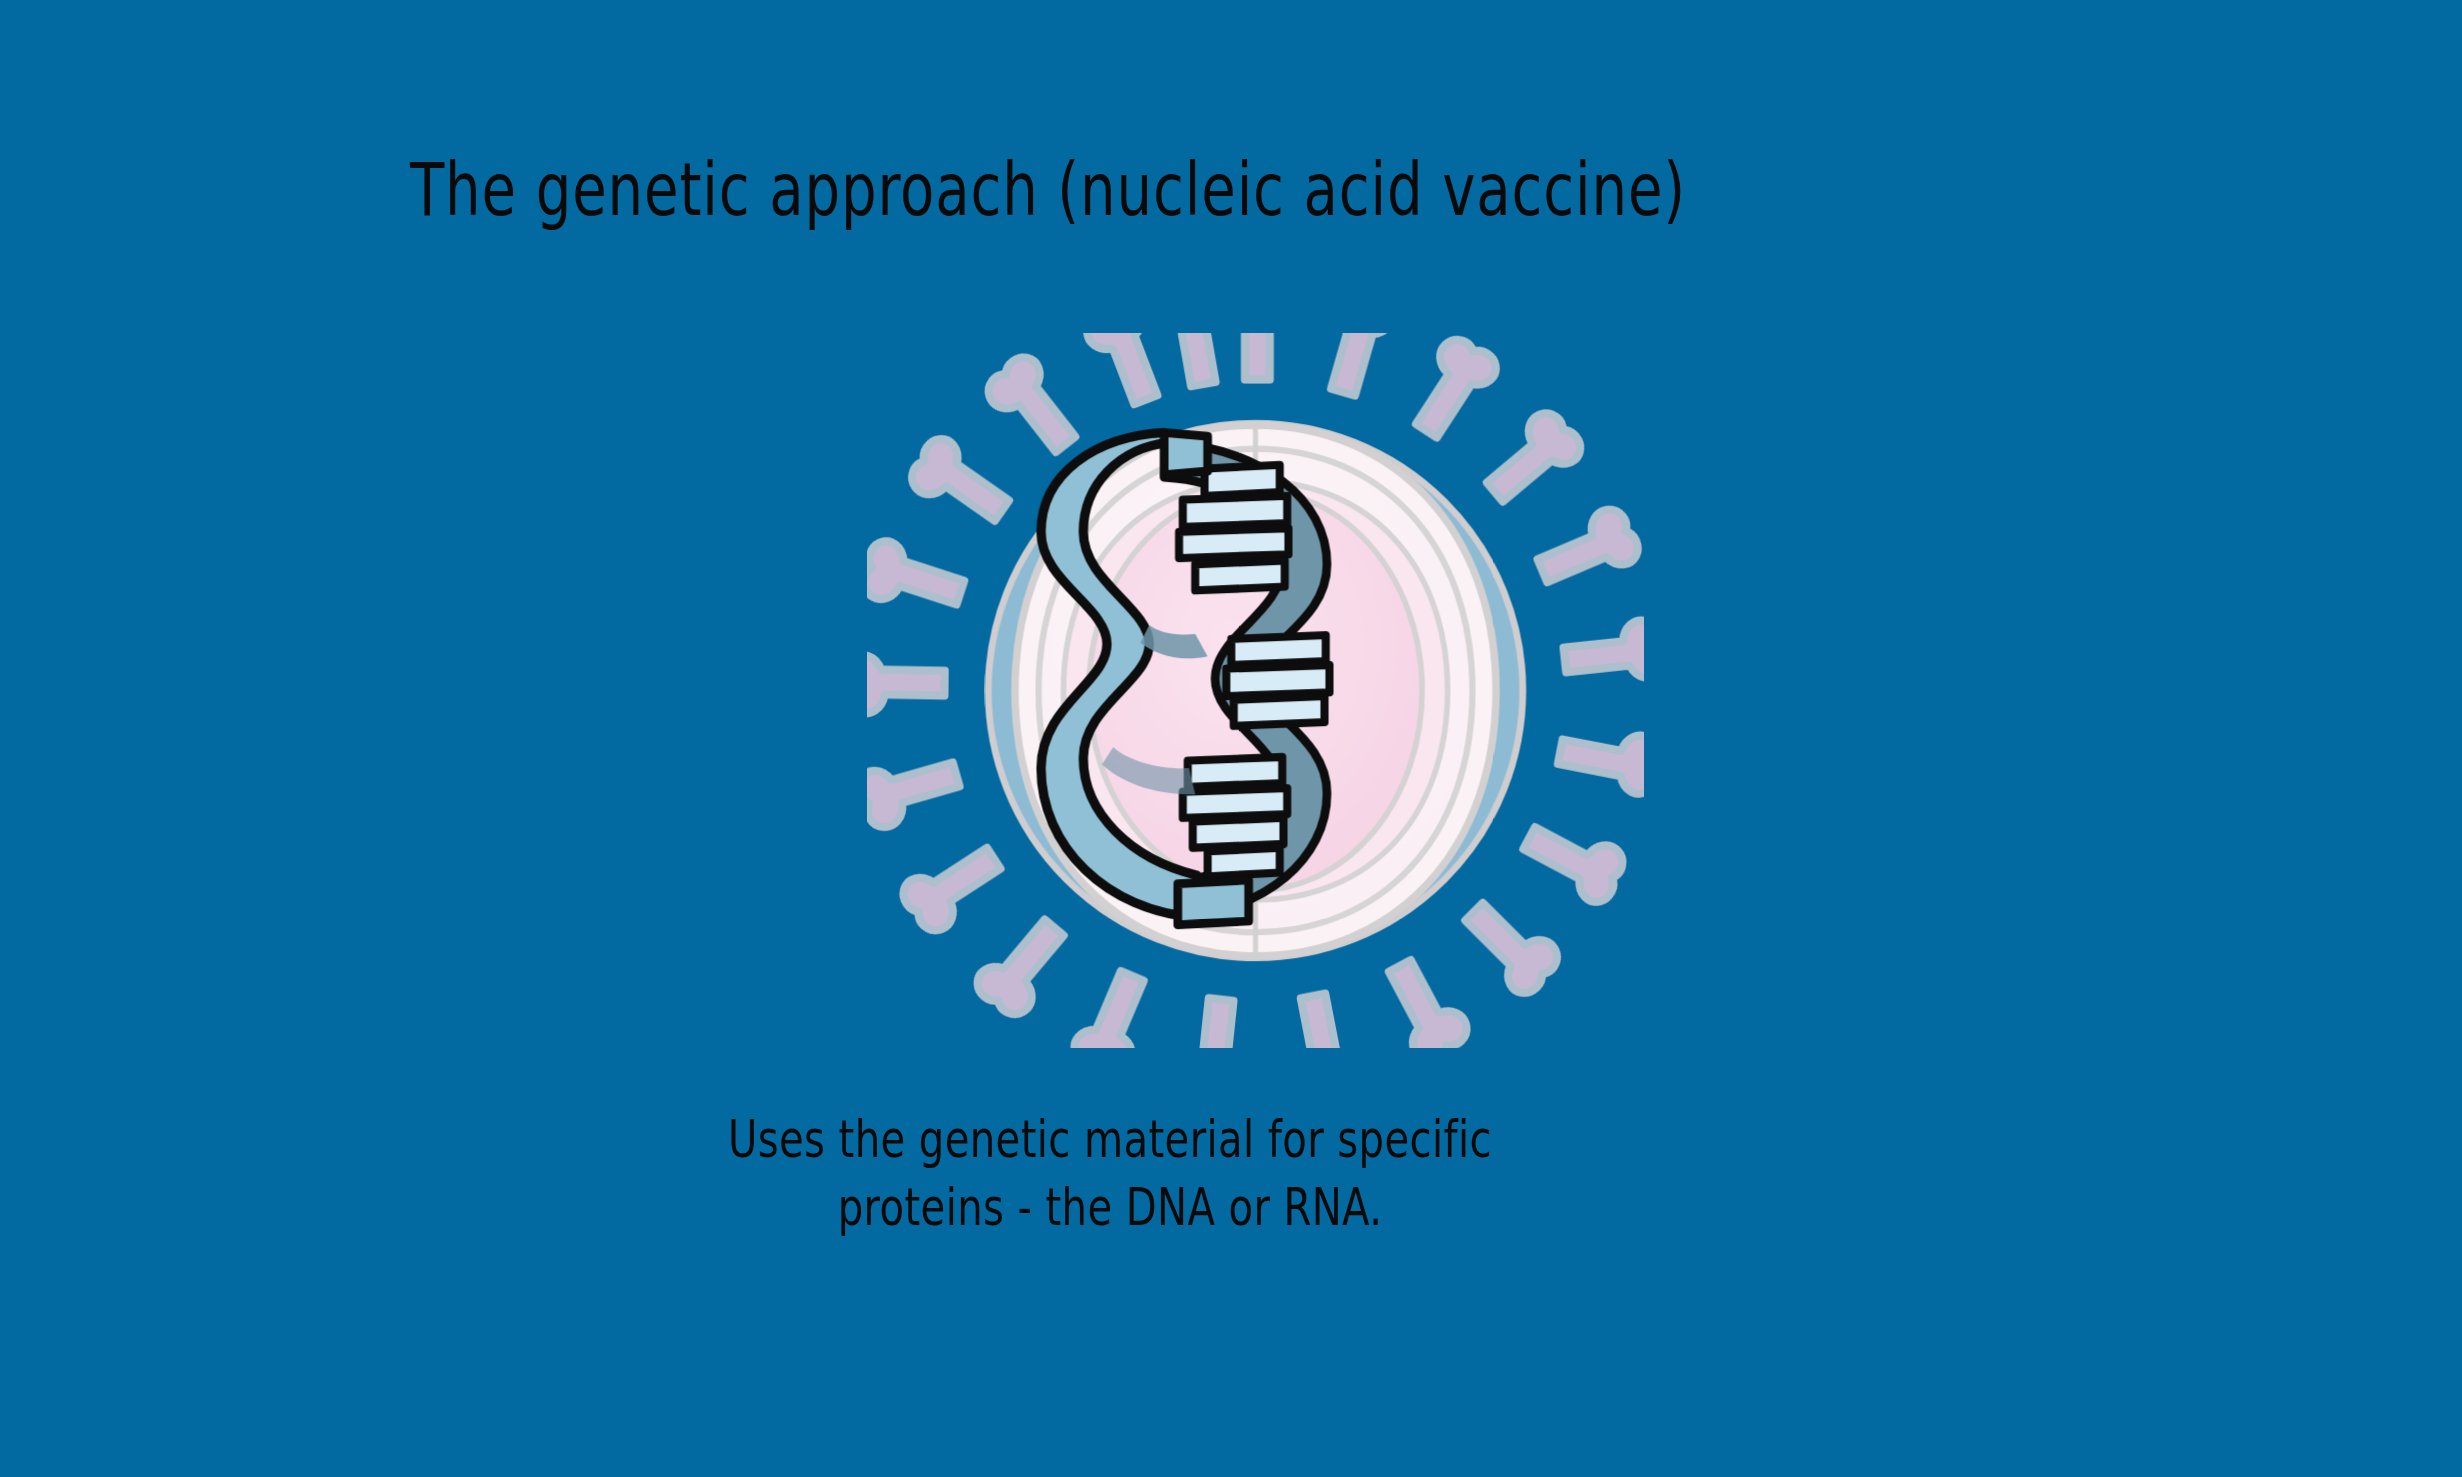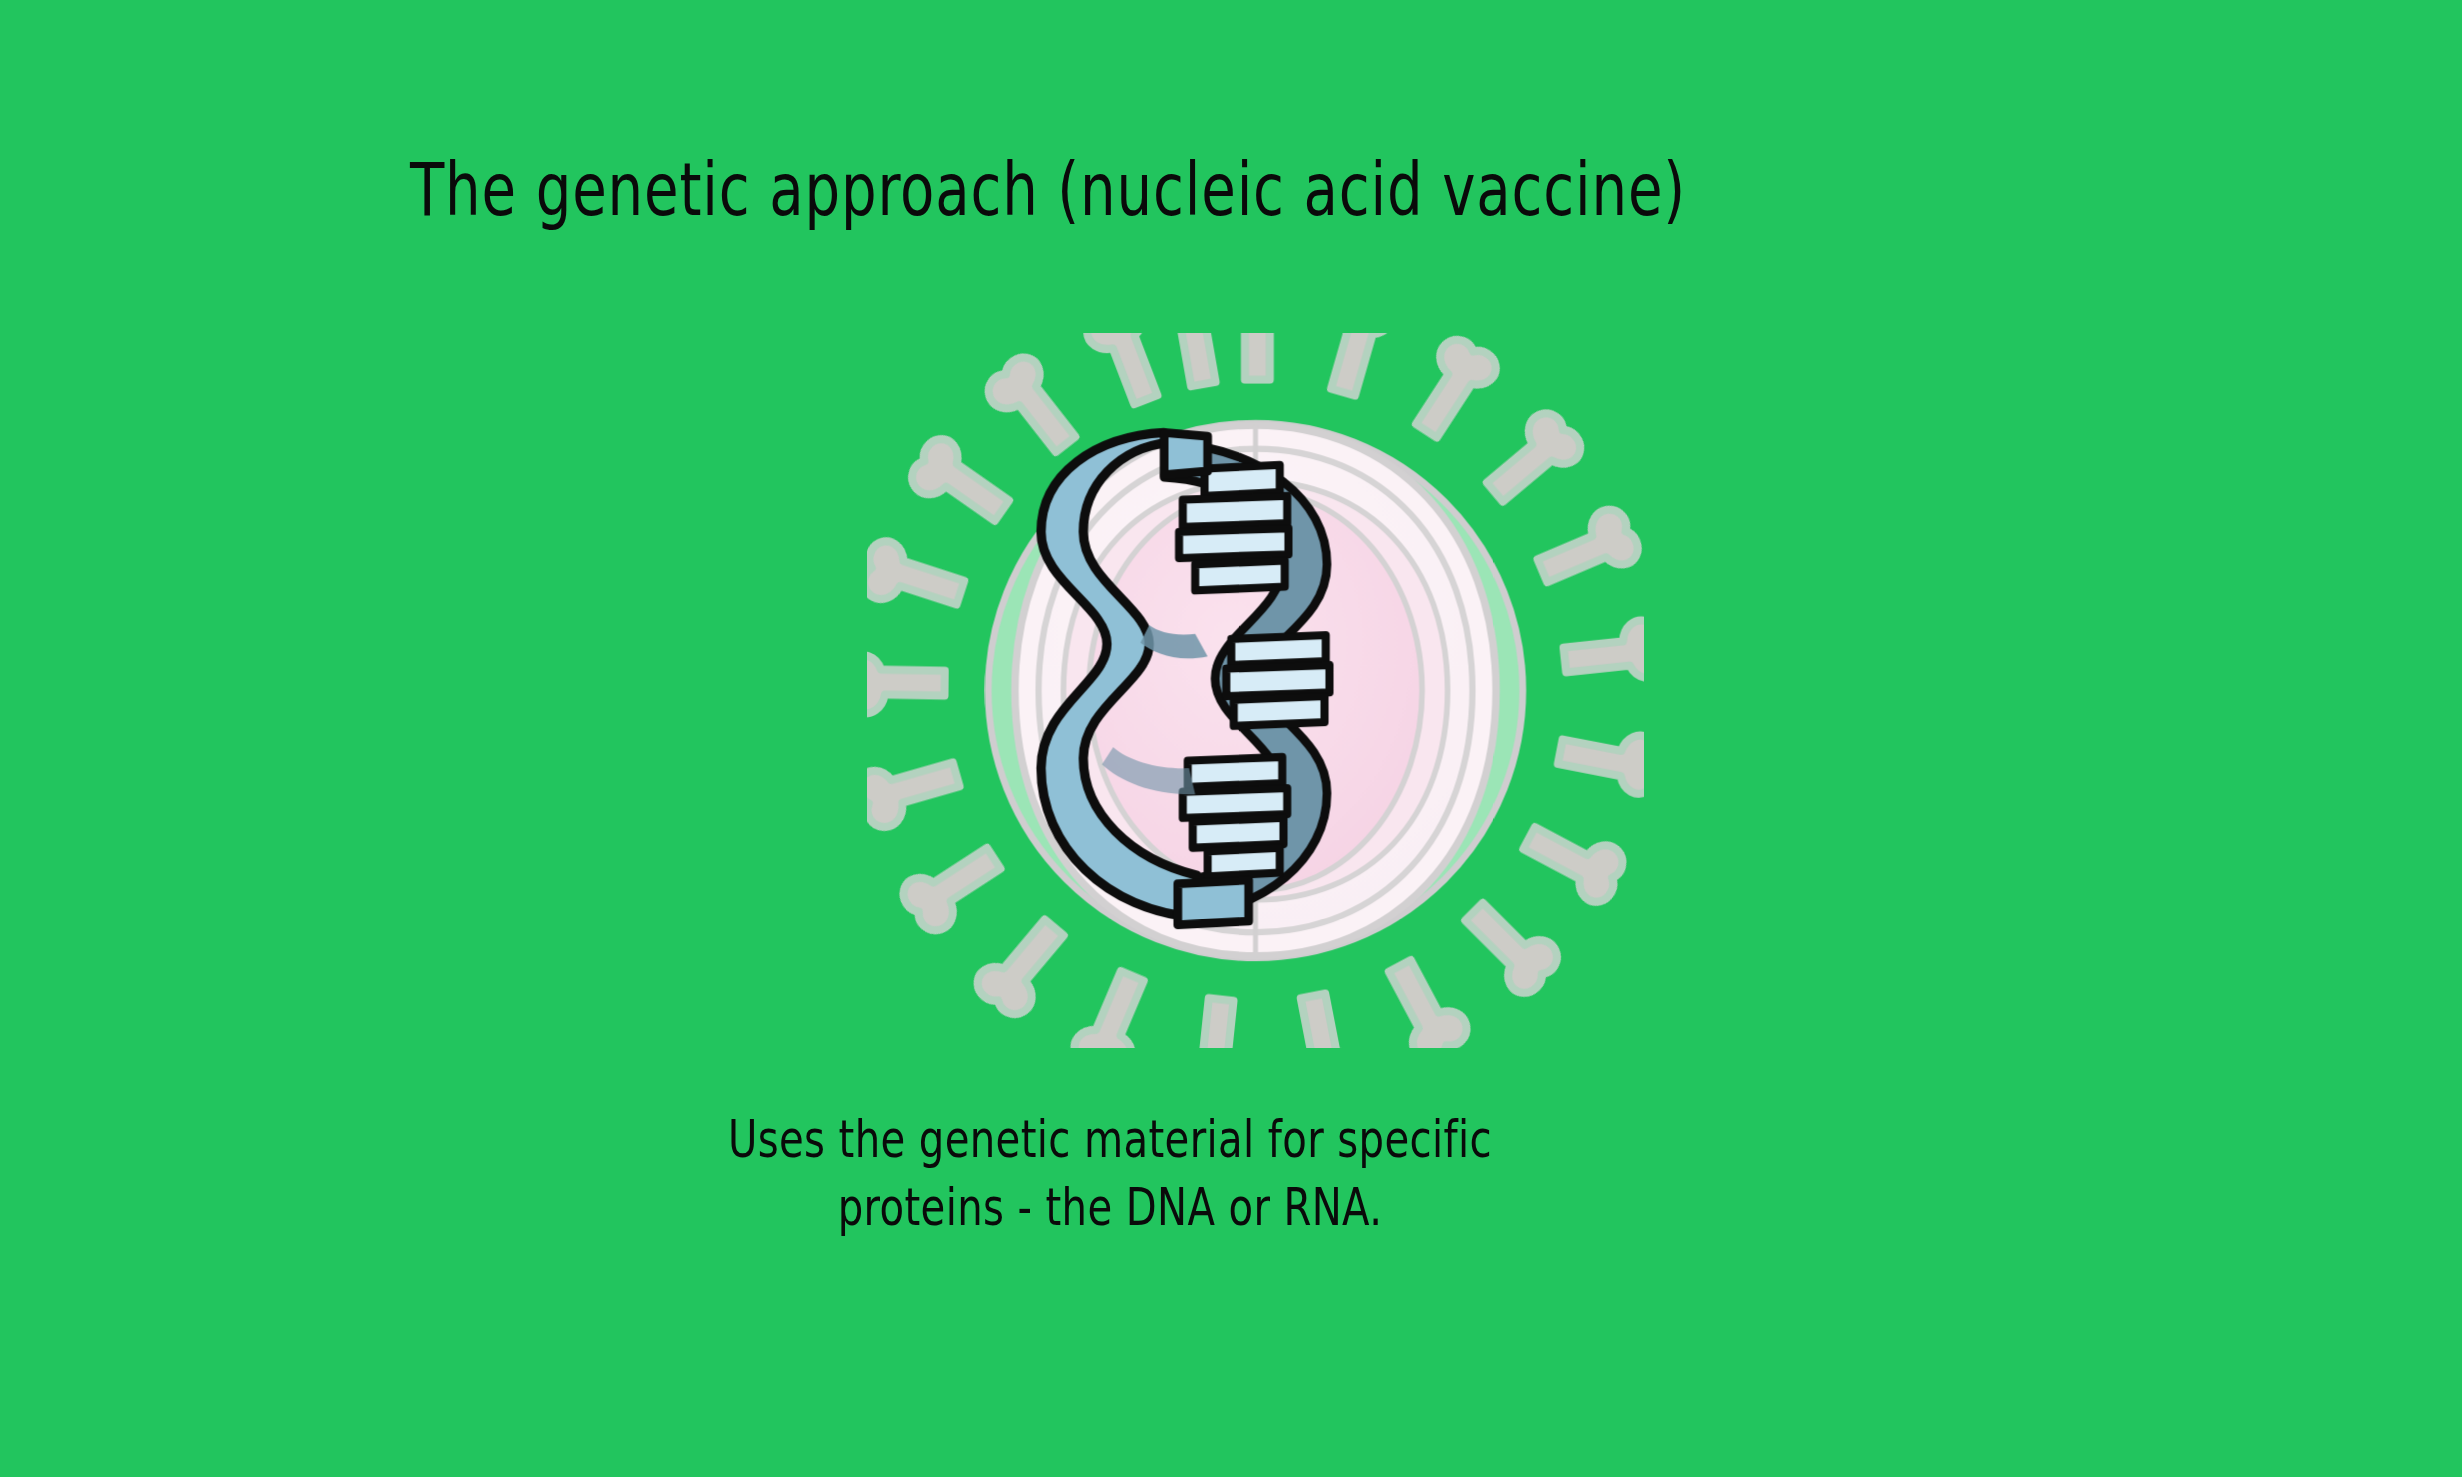--- a/index.html
+++ b/index.html
@@ -14,21 +14,21 @@
     position: relative;
     overflow: hidden;
     font-family: "DejaVu Sans", sans-serif;
     background: #ffffff;
   }
 
   
   #slide {
     position: absolute;
     inset: 0;
-    background: #22c55e;
+    background: #0369a1;
   }
 
   
   #title {
     position: absolute;
     left: 0;
     top: 148px;
     width: 2462px;
     text-align: center;
     color: #0a0a0a;

